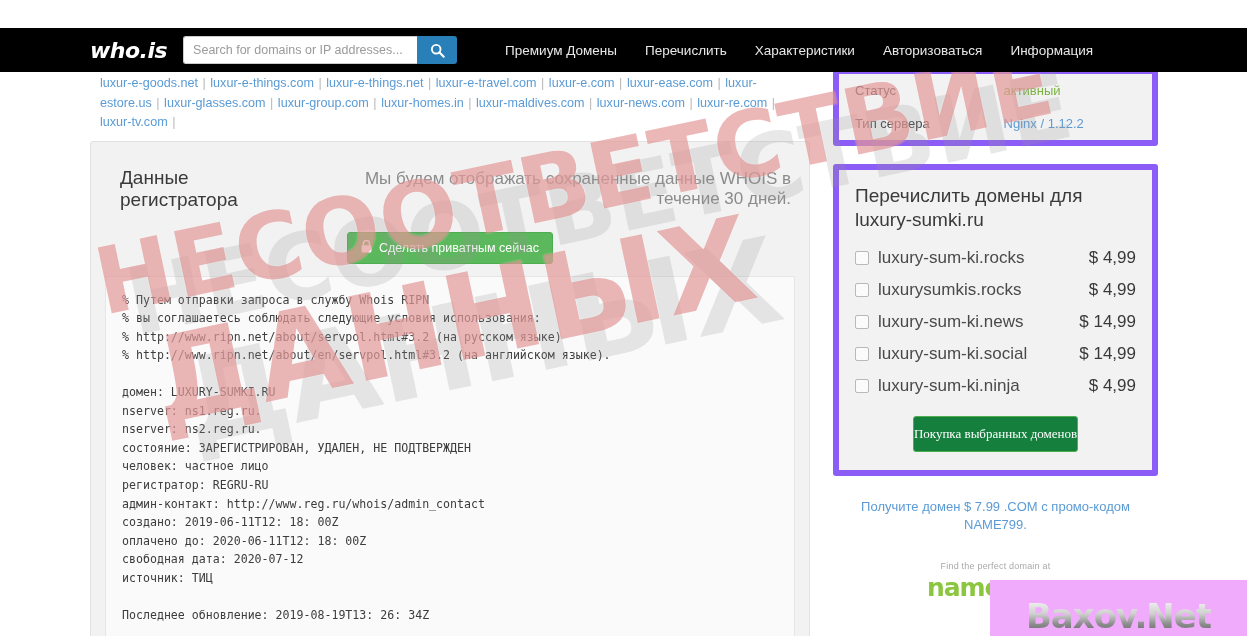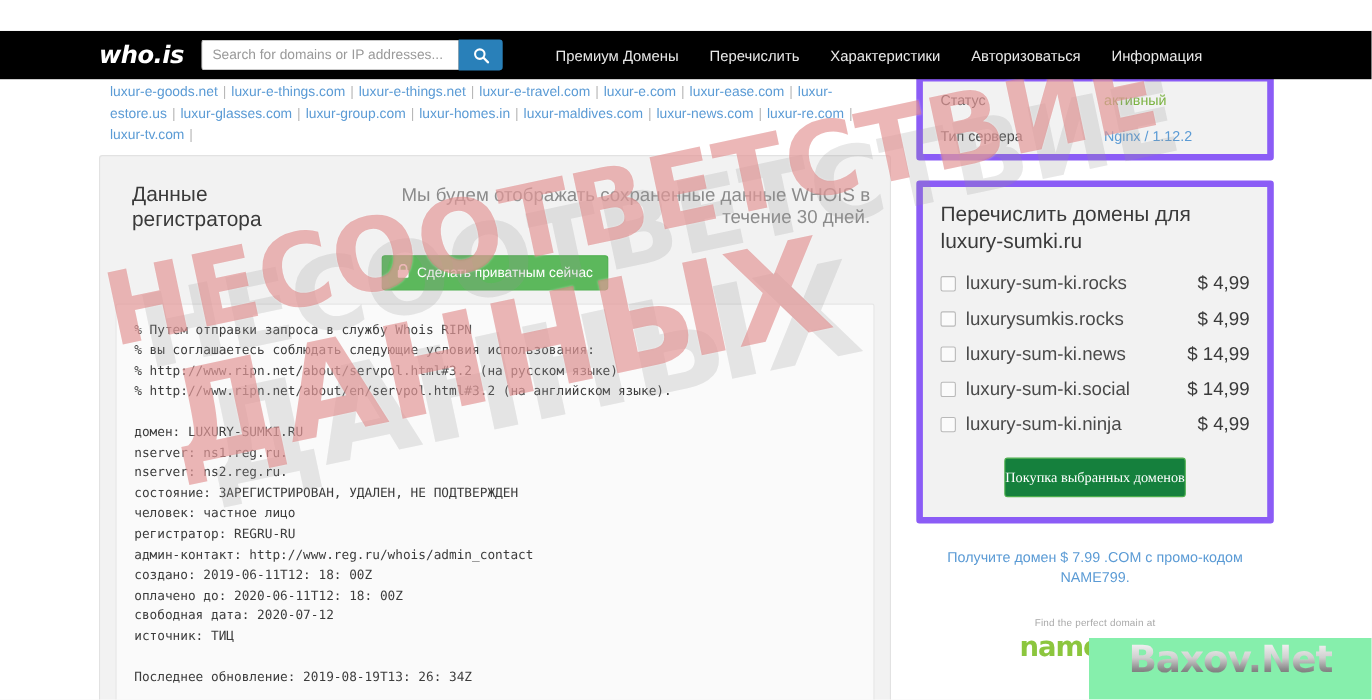--- a/index.html
+++ b/index.html
@@ -323,24 +323,24 @@
   #wm-shadow .s1 { font-size: 92px; line-height: 1; }
   #wm-shadow .s2 { font-size: 118px; line-height: 1; margin-top: 4px; margin-left: 34px; }
 
   
   #baxov {
     position: absolute;
     right: 0;
     bottom: 0;
     width: 257px;
     height: 56px;
-    background: #86efac;
+    background: #f0abfc;
     z-index: 60;
     display: flex;
-    align-items: flex-start;
+    align-items: flex-end;
     justify-content: center;
   }
   #baxov .bx {
     font-family: "DejaVu Sans", sans-serif;
     font-weight: bold;
     font-size: 34px;
     letter-spacing: -1px;
     background: linear-gradient(180deg, #ffffff 0%, #cfcfcf 45%, #8d8d8d 70%, #5a5a5a 100%);
     -webkit-background-clip: text;
     background-clip: text;

